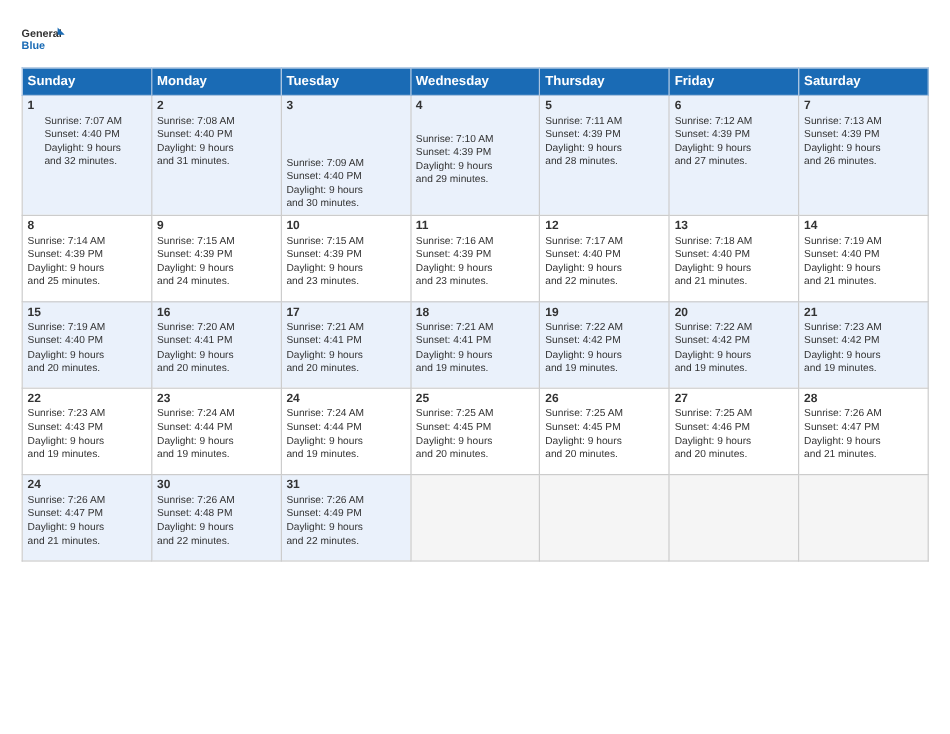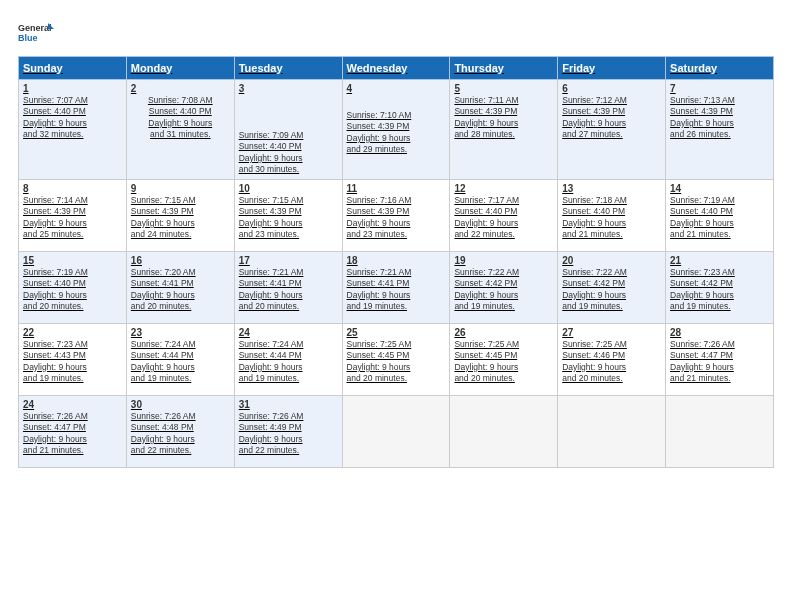--- a/index.html
+++ b/index.html
@@ -35,21 +35,20 @@
       color: #333;
     }
     .location {
       font-size: 13px;
       color: #555;
     }
     table {
       width: 100%;
       border-collapse: collapse;
       table-layout: fixed;
-      text-decoration: underline;
     }
     thead tr th {
       background-color: #1a6bb5;
       color: #fff;
       font-size: 11px;
       font-weight: bold;
       padding: 5px 4px;
       text-align: left;
       border: 1px solid #aac4e0;
     }
@@ -107,28 +106,28 @@
           <th>Wednesday</th>
           <th>Thursday</th>
           <th>Friday</th>
           <th>Saturday</th>
         </tr>
     </thead>
     <tbody id="calendar-body">
     <tr>
           <td>
             <span class="day-num">1</span>
-            <div class="day-content" style="white-space: pre-line;">Sunrise: 7:07 AM
+            <div class="day-content" style="white-space: pre-line; margin-left: 14px;">Sunrise: 7:07 AM
 Sunset: 4:40 PM
 Daylight: 9 hours
 and 32 minutes.</div>
           </td>
           <td>
             <span class="day-num">2</span>
-            <div class="day-content" style="white-space: pre-line; text-align: center;">Sunrise: 7:08 AM
+            <div class="day-content" style="white-space: pre-line;">Sunrise: 7:08 AM
 Sunset: 4:40 PM
 Daylight: 9 hours
 and 31 minutes.</div>
           </td>
           <td>
             <span class="day-num">3</span>
             <div class="day-content" style="white-space: pre-line; margin-top: 36px;">Sunrise: 7:09 AM
 Sunset: 4:40 PM
 Daylight: 9 hours
 and 30 minutes.</div>

